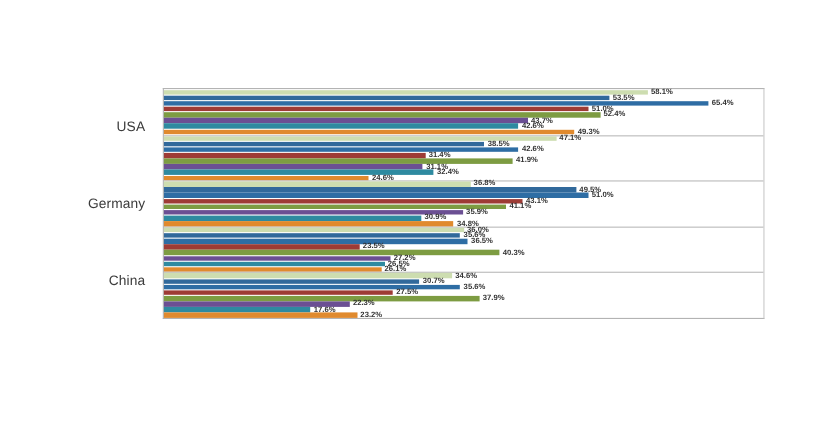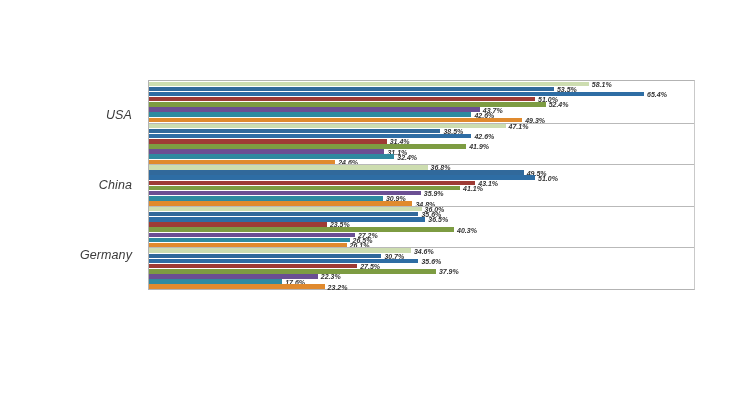--- a/index.html
+++ b/index.html
@@ -12,21 +12,20 @@
     background: #ffffff;
     font-family: "Liberation Sans", sans-serif;
     overflow: hidden;
   }
 
   #chart-root {
     position: relative;
     width: 740px;
     height: 400px;
     background: #ffffff;
-    font-style: italic;
   }
 
   
   #category-axis {
     position: absolute;
     left: 0;
     top: 80px;
     width: 142px;
     height: 210px;
     display: flex;
@@ -96,22 +95,22 @@
     line-height: 1;
   }
 </style>
 </head>
 <body>
 
 <div id="chart-root">
 
   <div id="category-axis">
     <div class="category-label">USA</div>
+    <div class="category-label">Germany</div>
     <div class="category-label">China</div>
-    <div class="category-label">Germany</div>
   </div>
 
   <div id="plot-area">
       <div class="group" style="height: 41.6px;">
         <div style="position: relative; height: 40.6px; width: 100%;">
           <div class="bar-row" style="position: absolute; top: 0px;">
             <div class="bar" title="USA 58.1%" style="width: 439.785px; background: rgb(205, 221, 176);"></div>
             <span class="bar-value" style="left: 439.785px;">58.1%</span>
           </div>
           <div class="bar-row" style="position: absolute; top: 5.15px;">

